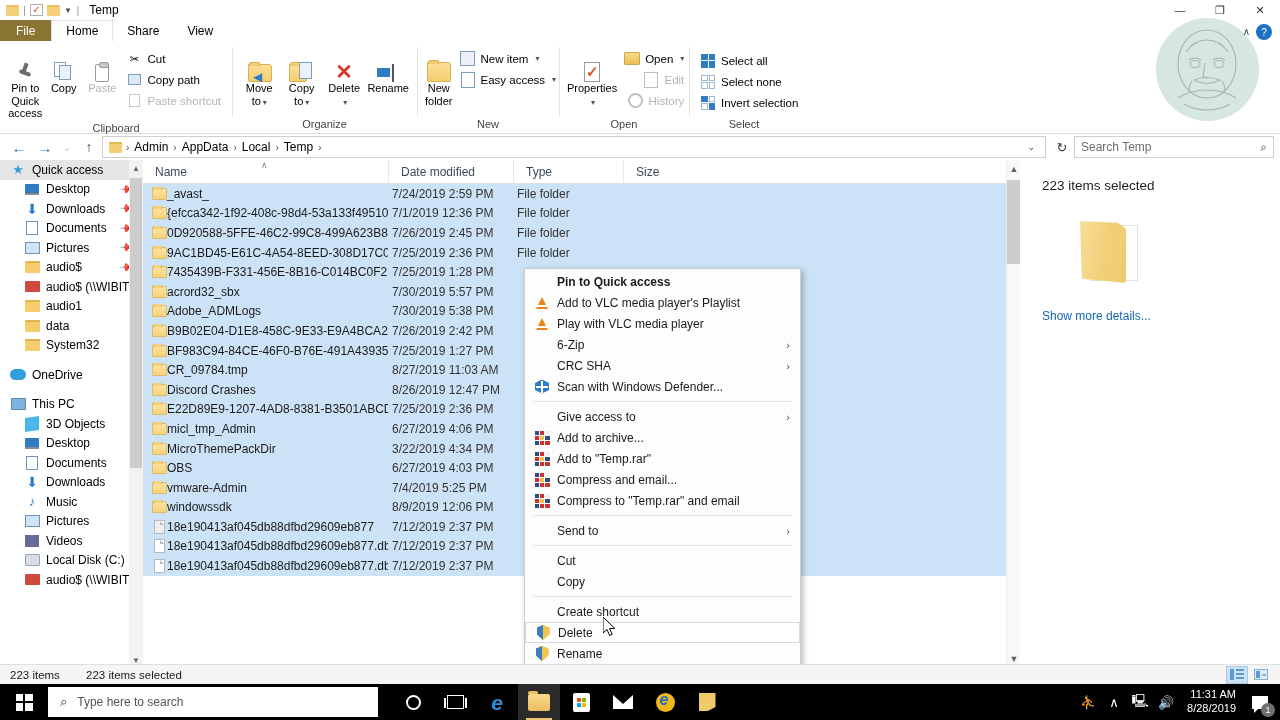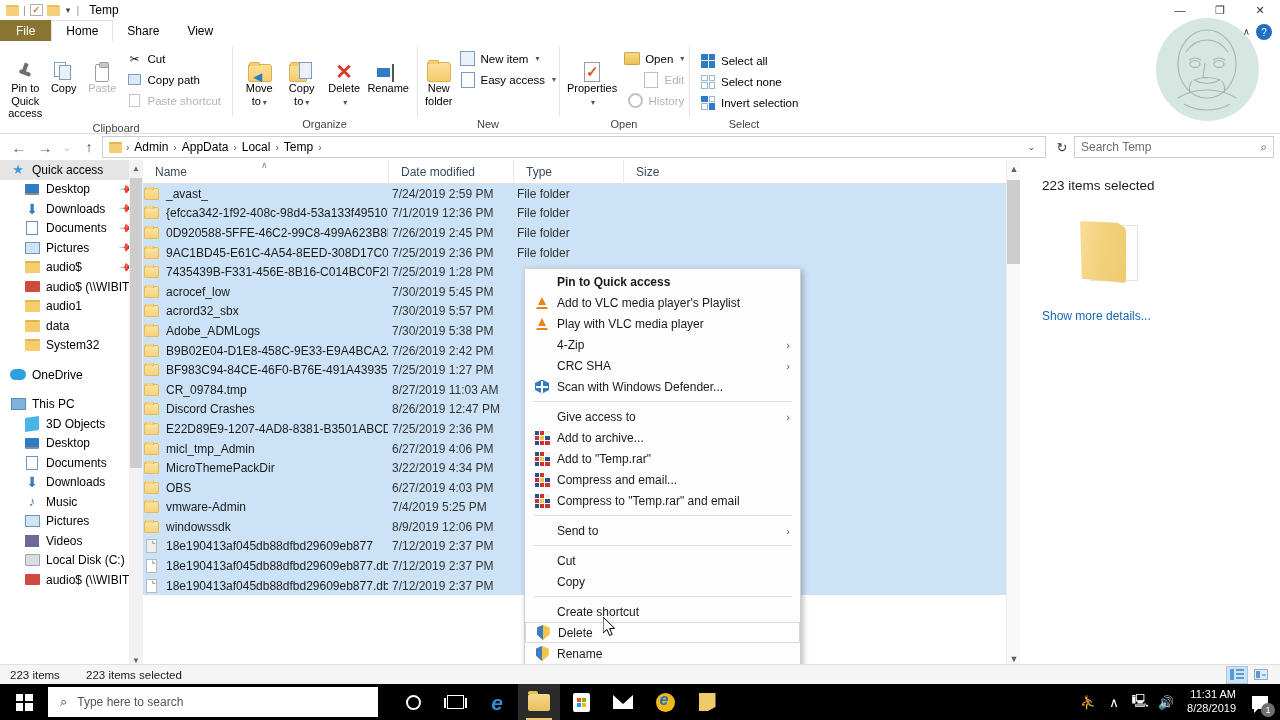--- a/index.html
+++ b/index.html
@@ -197,21 +197,21 @@
   .col.date { width:125px; }
   .col.type { width:110px; }
   .col.size { width:90px; }
   .sortmark { position:absolute; left:118px; top:0px; font-size:9px; color:#7a8a9a; }
 
   #rows { position:absolute; top:24px; left:0; right:14px; bottom:0; overflow:hidden; }
   .row {
     height:19.6px; display:flex; align-items:center; font-size:12px; color:#1a1a1a;
     background:#cce3f7;
   }
-  .row .c-name { width:245px; display:flex; align-items:center; gap:7px; padding-left:0;
+  .row .c-name { width:245px; display:flex; align-items:center; padding-left:8px;
                  white-space:nowrap; overflow:hidden; }
   .row .c-date { width:125px; color:#333; padding-left:4px; }
   .row .c-type { width:110px; color:#333; padding-left:4px; }
   .row .c-size { width:90px; color:#333; padding-left:4px; text-align:right; }
   .row .fi { width:16px;height:14px;flex:0 0 16px; display:flex;align-items:center;justify-content:center; }
   .fi-folder {
     width:15px;height:12px;background:linear-gradient(#fbe4a4,#f6d27a);
     border:1px solid #e0bb63; border-radius:1px 2px 1px 1px; position:relative;
   }
   .fi-folder:before{content:"";position:absolute;top:-3px;left:0;width:7px;height:3px;
@@ -819,31 +819,20 @@
           </span>
           <span class="c-date">7/25/2019 1:28 PM</span>
           <span class="c-type"></span>
           <span class="c-size"></span>
         </div>
         <div class="row">
           <span class="c-name">
             <span class="fi">
               <span class="fi-folder"></span>
             </span>
-            <span>acrocef_low</span>
-          </span>
-          <span class="c-date">7/30/2019 5:45 PM</span>
-          <span class="c-type"></span>
-          <span class="c-size"></span>
-        </div>
-        <div class="row">
-          <span class="c-name">
-            <span class="fi">
-              <span class="fi-folder"></span>
-            </span>
             <span>acrord32_sbx</span>
           </span>
           <span class="c-date">7/30/2019 5:57 PM</span>
           <span class="c-type"></span>
           <span class="c-size"></span>
         </div>
         <div class="row">
           <span class="c-name">
             <span class="fi">
               <span class="fi-folder"></span>
@@ -1028,21 +1017,21 @@
         <span class="mlbl">Add to VLC media player's Playlist</span>
       </div>
       <div class="mi">
         <span class="mic">
           <span class="vlc"></span>
         </span>
         <span class="mlbl">Play with VLC media player</span>
       </div>
       <div class="mi">
         <span class="mic"></span>
-        <span class="mlbl">4-Zip</span>
+        <span class="mlbl">6-Zip</span>
         <span class="arrow">›</span>
       </div>
       <div class="mi">
         <span class="mic"></span>
         <span class="mlbl">CRC SHA</span>
         <span class="arrow">›</span>
       </div>
       <div class="mi">
         <span class="mic">
           <span class="defender"></span>

